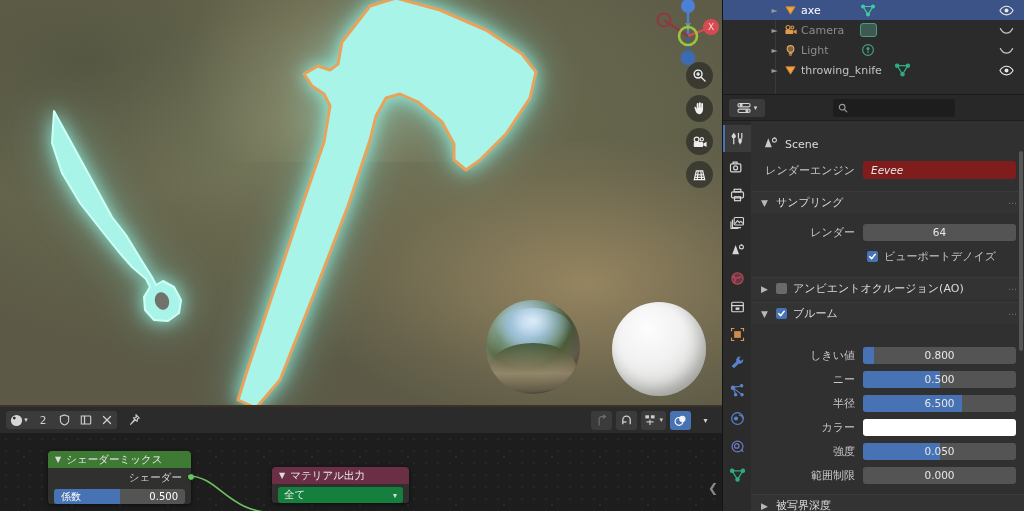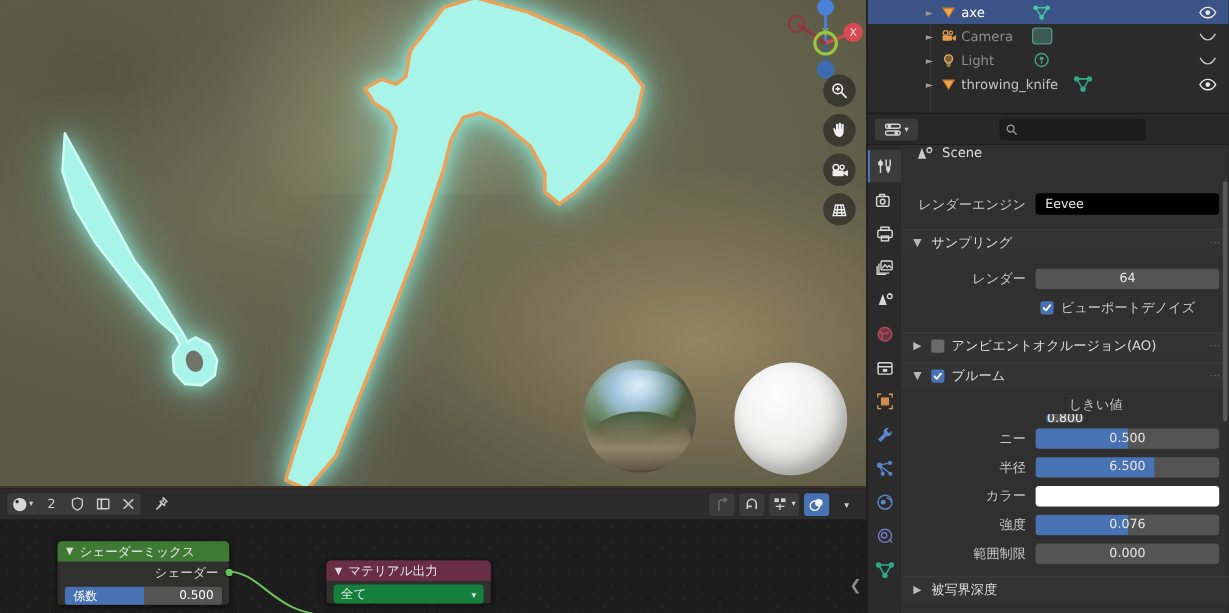--- a/index.html
+++ b/index.html
@@ -114,21 +114,21 @@
   #prop-tabs {
     width:28px; background:#2b2b2b; padding-top:4px;
     display:flex; flex-direction:column; align-items:center; gap:1px;
   }
   .ptab { width:28px; height:27px; display:flex; align-items:center; justify-content:center; position:relative; }
   .ptab.active { background:#3b3b3b; }
   .ptab.active::before { content:""; position:absolute; left:0; top:0; bottom:0; width:2px; background:#4772b3; }
 
   #prop-main { flex:1; background:#303030; position:relative; overflow:hidden; }
 
-  .scene-id { height:30px; display:flex; align-items:flex-start; gap:7px; padding-left:12px; color:#dcdcdc; font-size:11px; }
+  .scene-id { height:30px; display:flex; align-items:flex-end; gap:7px; padding-left:12px; color:#dcdcdc; font-size:11px; }
 
   .prow { display:flex; align-items:center; height:22px; padding:0 0 0 8px; margin-bottom:2px; }
   .plabel { width:104px; text-align:right; padding-right:8px; color:#c8c8c8; font-size:11px; white-space:nowrap; }
   .pfield {
     flex:1; height:17px; margin-right:8px; background:#545454; border-radius:3px;
     display:flex; align-items:center; justify-content:center; color:#e8e8e8; font-size:10.5px;
     position:relative; overflow:hidden;
   }
   .pfield.text-left { justify-content:flex-start; padding-left:8px; background:#2d2d2d; }
   .pfield .slider-fill { position:absolute; left:0; top:0; bottom:0; background:#4772b3; }
@@ -508,21 +508,21 @@
           <svg width="15" height="15" viewBox="0 0 16 16" fill="none" stroke="#c9c9c9" stroke-width="1.2">
             <path d="M5.6 2.4L9.4 12H2z" fill="#c9c9c9" stroke="none"></path>
             <circle cx="12.2" cy="4.4" r="2.1"></circle>
               <circle cx="12.4" cy="2.2" r="0.9" fill="#c9c9c9" stroke="none"></circle>
           </svg>
           <span>Scene</span>
         </div>
 
         <div class="prow" style="margin-top:8px;">
           <div class="plabel">レンダーエンジン</div>
-          <div class="pfield text-left" style="background:#000000;height:18px;">
+          <div class="pfield text-left" style="background:#7f1d1d;height:18px;font-style:italic;">
             <span>Eevee</span>
           </div>
         </div>
 
         <div class="panel-head" style="margin-top:10px;">
           <span class="tri">▼</span>
           <span>サンプリング</span>
           <span class="deco">⋯</span>
         </div>
 
@@ -553,21 +553,21 @@
           <span class="tri">▼</span>
           <span class="cb">
             <svg width="9" height="9" viewBox="0 0 10 10" fill="none" stroke="#fff" stroke-width="1.7" stroke-linecap="round" stroke-linejoin="round">
                 <path d="M2 5.2l2 2.2 4-4.8"></path>
               </svg>
           </span>
           <span>ブルーム</span>
           <span class="deco">⋯</span>
         </div>
 
-        <div class="prow" style="margin-top:6px;flex-direction:column;">
+        <div class="prow" style="margin-top:20px;">
           <div class="plabel">しきい値</div>
           <div class="pfield">
             <span class="slider-fill" style="width:7%"></span>
             <span class="val">0.800</span>
           </div>
         </div>
         <div class="prow">
           <div class="plabel">ニー</div>
           <div class="pfield">
             <span class="slider-fill" style="width:50%"></span>
@@ -582,21 +582,21 @@
           </div>
         </div>
         <div class="prow">
           <div class="plabel">カラー</div>
           <div class="pfield color-swatch"></div>
         </div>
         <div class="prow">
           <div class="plabel">強度</div>
           <div class="pfield">
             <span class="slider-fill" style="width:50%"></span>
-            <span class="val">0.076</span>
+            <span class="val">0.050</span>
           </div>
         </div>
         <div class="prow">
           <div class="plabel">範囲制限</div>
           <div class="pfield">
             <span class="slider-fill" style="width:0%"></span>
             <span class="val">0.000</span>
           </div>
         </div>
 

